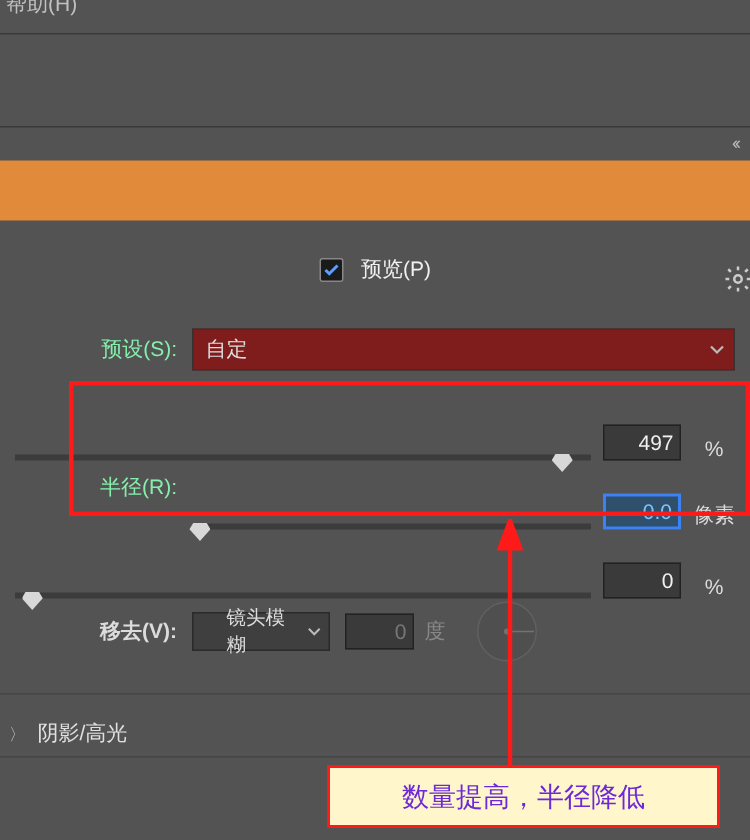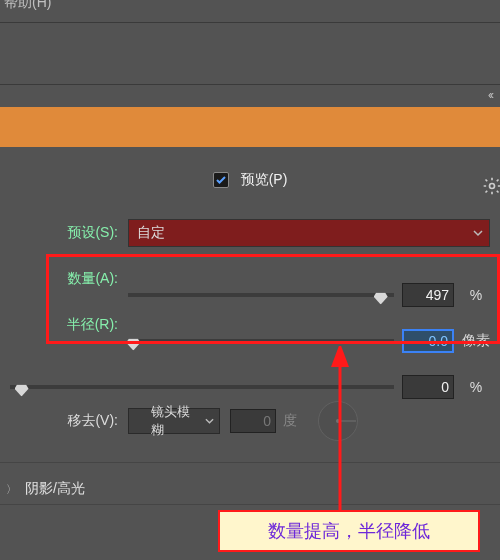--- a/index.html
+++ b/index.html
@@ -18,29 +18,29 @@
   .preview-row { display: flex; align-items: center; justify-content: center; gap: 12px; height: 40px; }
   .cbx { width: 16px; height: 16px; background: #1a1a1a; display: flex; align-items: center; justify-content: center; border: 1px solid #888; border-radius: 2px; }
   .cbx svg { width: 12px; height: 12px; }
   .gear { position: absolute; right: -2px; top: 176px; color: #d0d0d0; }
 
   .select { flex: 1; height: 28px; background: #7f1d1d; border: 1px solid #333; display: flex; align-items: center; padding: 0 8px; position: relative; color: #ddd; }
   .select .chev { position: absolute; right: 6px; top: 50%; transform: translateY(-50%); }
 
   .redbox { position: absolute; top: 254px; left: 46px; width: 454px; height: 90px; border: 3px solid #ff1a1a; pointer-events: none; }
 
-  .slider-wrap { flex: 1; display: flex; align-items: center; gap: 8px; margin-top: 32px; }
+  .slider-wrap { flex: 1; display: flex; align-items: flex-end; gap: 8px; margin-top: 32px; }
   .track { flex: 1; height: 4px; background: #3c3c3c; position: relative; }
   .thumb { position: absolute; top: 50%; width: 14px; height: 12px; background: #d8d8d8; border-radius: 2px 2px 0 0; transform: translate(-50%, -20%); clip-path: polygon(50% 100%, 0 35%, 18% 0, 82% 0, 100% 35%); }
   .numbox { width: 52px; height: 24px; background: #3a3a3a; border: 1px solid #222; color: #f0f0f0; text-align: right; padding: 2px 4px; font-size: 14px; }
   .numbox.sel { border: 2px solid #3b82f6; background: #2f4f6a; color: #7fc3ff; }
   .numbox.dis { color: #777; }
   .unit { width: 28px; text-align: center; color: #ddd; }
 
-  .remove-row .label { color: #dcdcdc; }
+  .remove-row .label { color: #dcdcdc; font-weight: bold; }
   .small-select { width: 92px; height: 26px; background: #3f3f3f; border: 1px solid #2a2a2a; display: flex; align-items: center; padding: 0 22px; position: relative; color: #ddd; font-size: 13px; }
   .small-select .chev { position: absolute; right: 5px; top: 50%; transform: translateY(-50%); }
   .knob { width: 40px; height: 40px; border: 1px solid #6a6a6a; border-radius: 50%; position: relative; background: #4d4d4d; margin-left: 14px; opacity: .6; }
   .knob::after { content: ""; position: absolute; top: 50%; left: 50%; width: 18px; height: 1px; background: #888; transform-origin: left; transform: translateY(-50%); }
   .knob .dot { position: absolute; top: 50%; left: 50%; width: 4px; height: 4px; background: #888; border-radius: 50%; transform: translate(-50%,-50%); }
 
   .disclosure { position: absolute; top: 480px; left: 6px; display: flex; align-items: center; gap: 8px; color: #e0e0e0; }
   .disclosure .tri { font-size: 11px; color: #bbb; }
 
   .hr { position: absolute; top: 462px; left: 0; right: 0; height: 1px; background: #454545; }
@@ -82,21 +82,20 @@
       <span>自定</span>
       <span class="chev">
         <svg width="10" height="10" viewBox="0 0 10 10">
             <path d="M1 3l4 4 4-4" stroke="#bbb" stroke-width="1.5" fill="none"></path>
           </svg>
       </span>
     </div>
   </div>
 
   <div class="row">
-    <div class="label">数量(A):</div>
     <div class="slider-wrap">
       <div class="track">
         <div class="thumb" style="left:95%"></div>
       </div>
       <input class="numbox" value="497" style="">
       <span class="unit">%</span>
     </div>
   </div>
 
   <div class="row">

